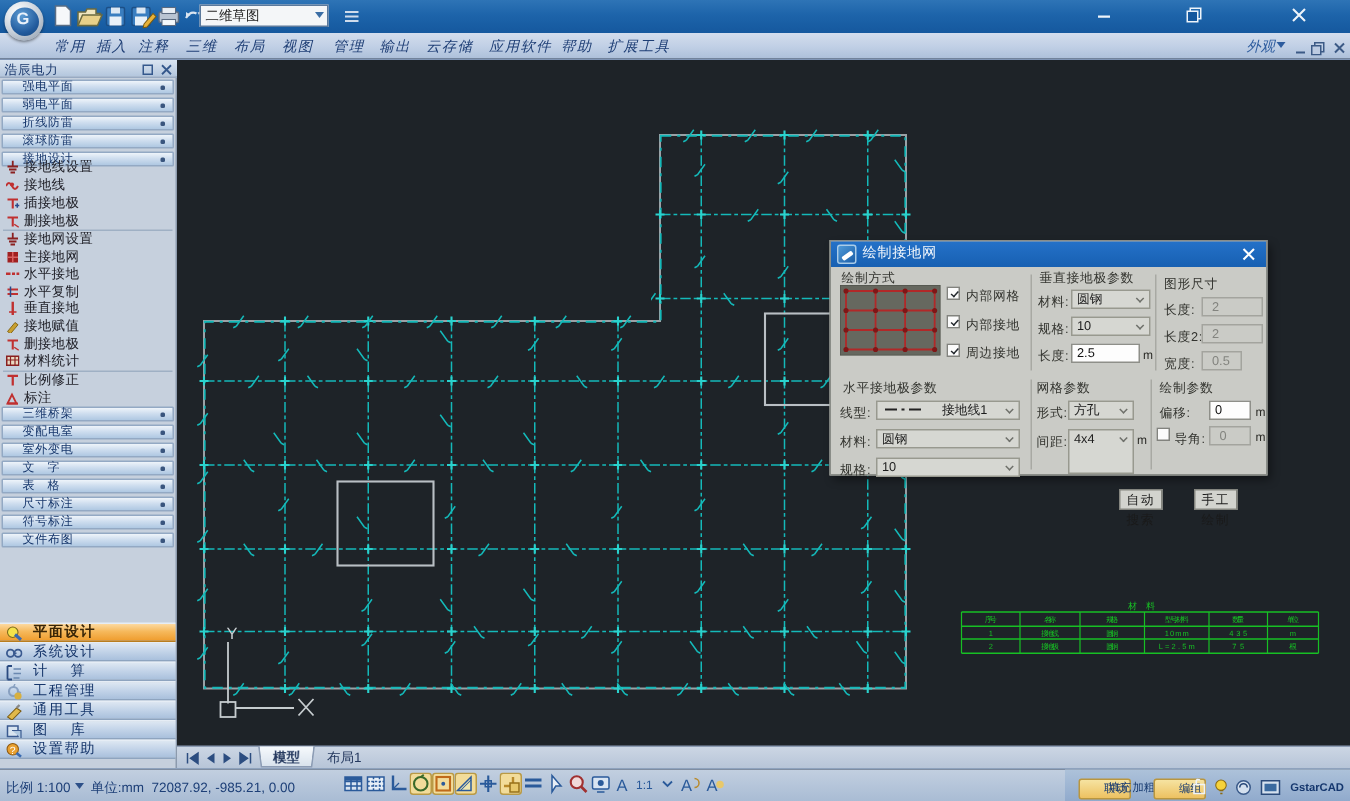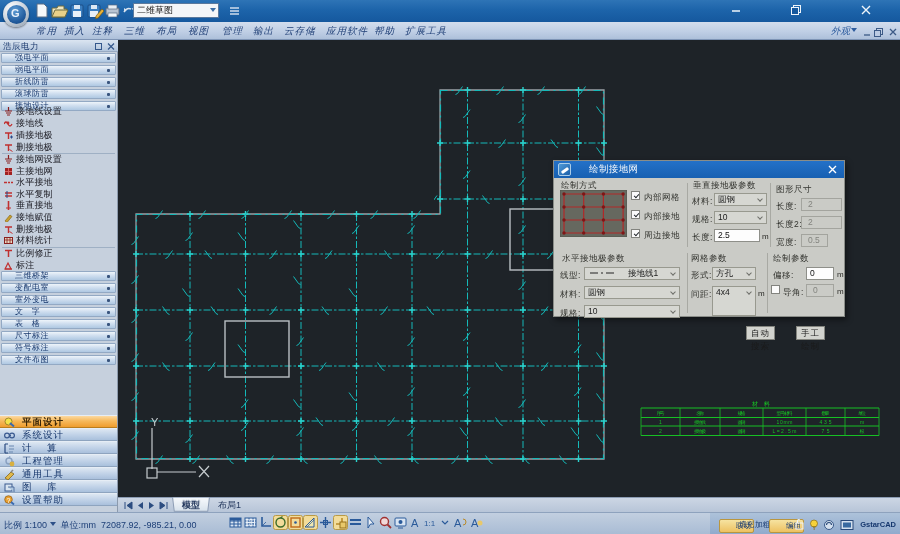--- a/index.html
+++ b/index.html
@@ -60,21 +60,21 @@
 .navbtn .ntx { position:absolute; left:22px; letter-spacing:1px; }
 
 
 #canvas { position:absolute; left:118px; top:40px; width:782px; height:457px; background:#1e2328; }
 
 
 #dialog { position:absolute; left:553px; top:160px; width:292px; height:157px;
   background:#cacbc6; border:1px solid #8a8d88; box-shadow:2px 3px 6px rgba(0,0,0,.45); }
 #dlg-title { position:absolute; left:0; top:0; width:290px; height:17px;
   background:linear-gradient(#2471c8,#1760b2); color:#f2f7fc; font-size:9.5px;
-  line-height:16px; padding-left:35px; letter-spacing:.4px;}
+  line-height:16px; padding-left:21px; letter-spacing:.4px;}
 #dlg-title .dico { position:absolute; left:4px; top:2px; width:13px; height:13px;
   background:linear-gradient(135deg,#4f9ad8,#1b5ea8); border:1px solid #a9cce8; border-radius:2px; }
 #dlg-title .dico:after { content:""; position:absolute; left:2px; top:5px; width:8px; height:3px;
   background:#fff; transform:rotate(-35deg); border-radius:1px;}
 .dlabel { position:absolute; color:#33342f; font-size:8.5px; letter-spacing:.5px; }
 .dcombo { position:absolute; background:#d6d7d2; border:1px solid #98998f;
   font-size:8.5px; color:#1c1c1c; line-height:11px; padding-left:3px; }
 .dcombo .ar { position:absolute; right:4px; top:3px; width:4px; height:4px;
   border-right:1.3px solid #6e706a; border-bottom:1.3px solid #6e706a; transform:rotate(45deg); }
 .dcheck.empty:after { display:none; }

